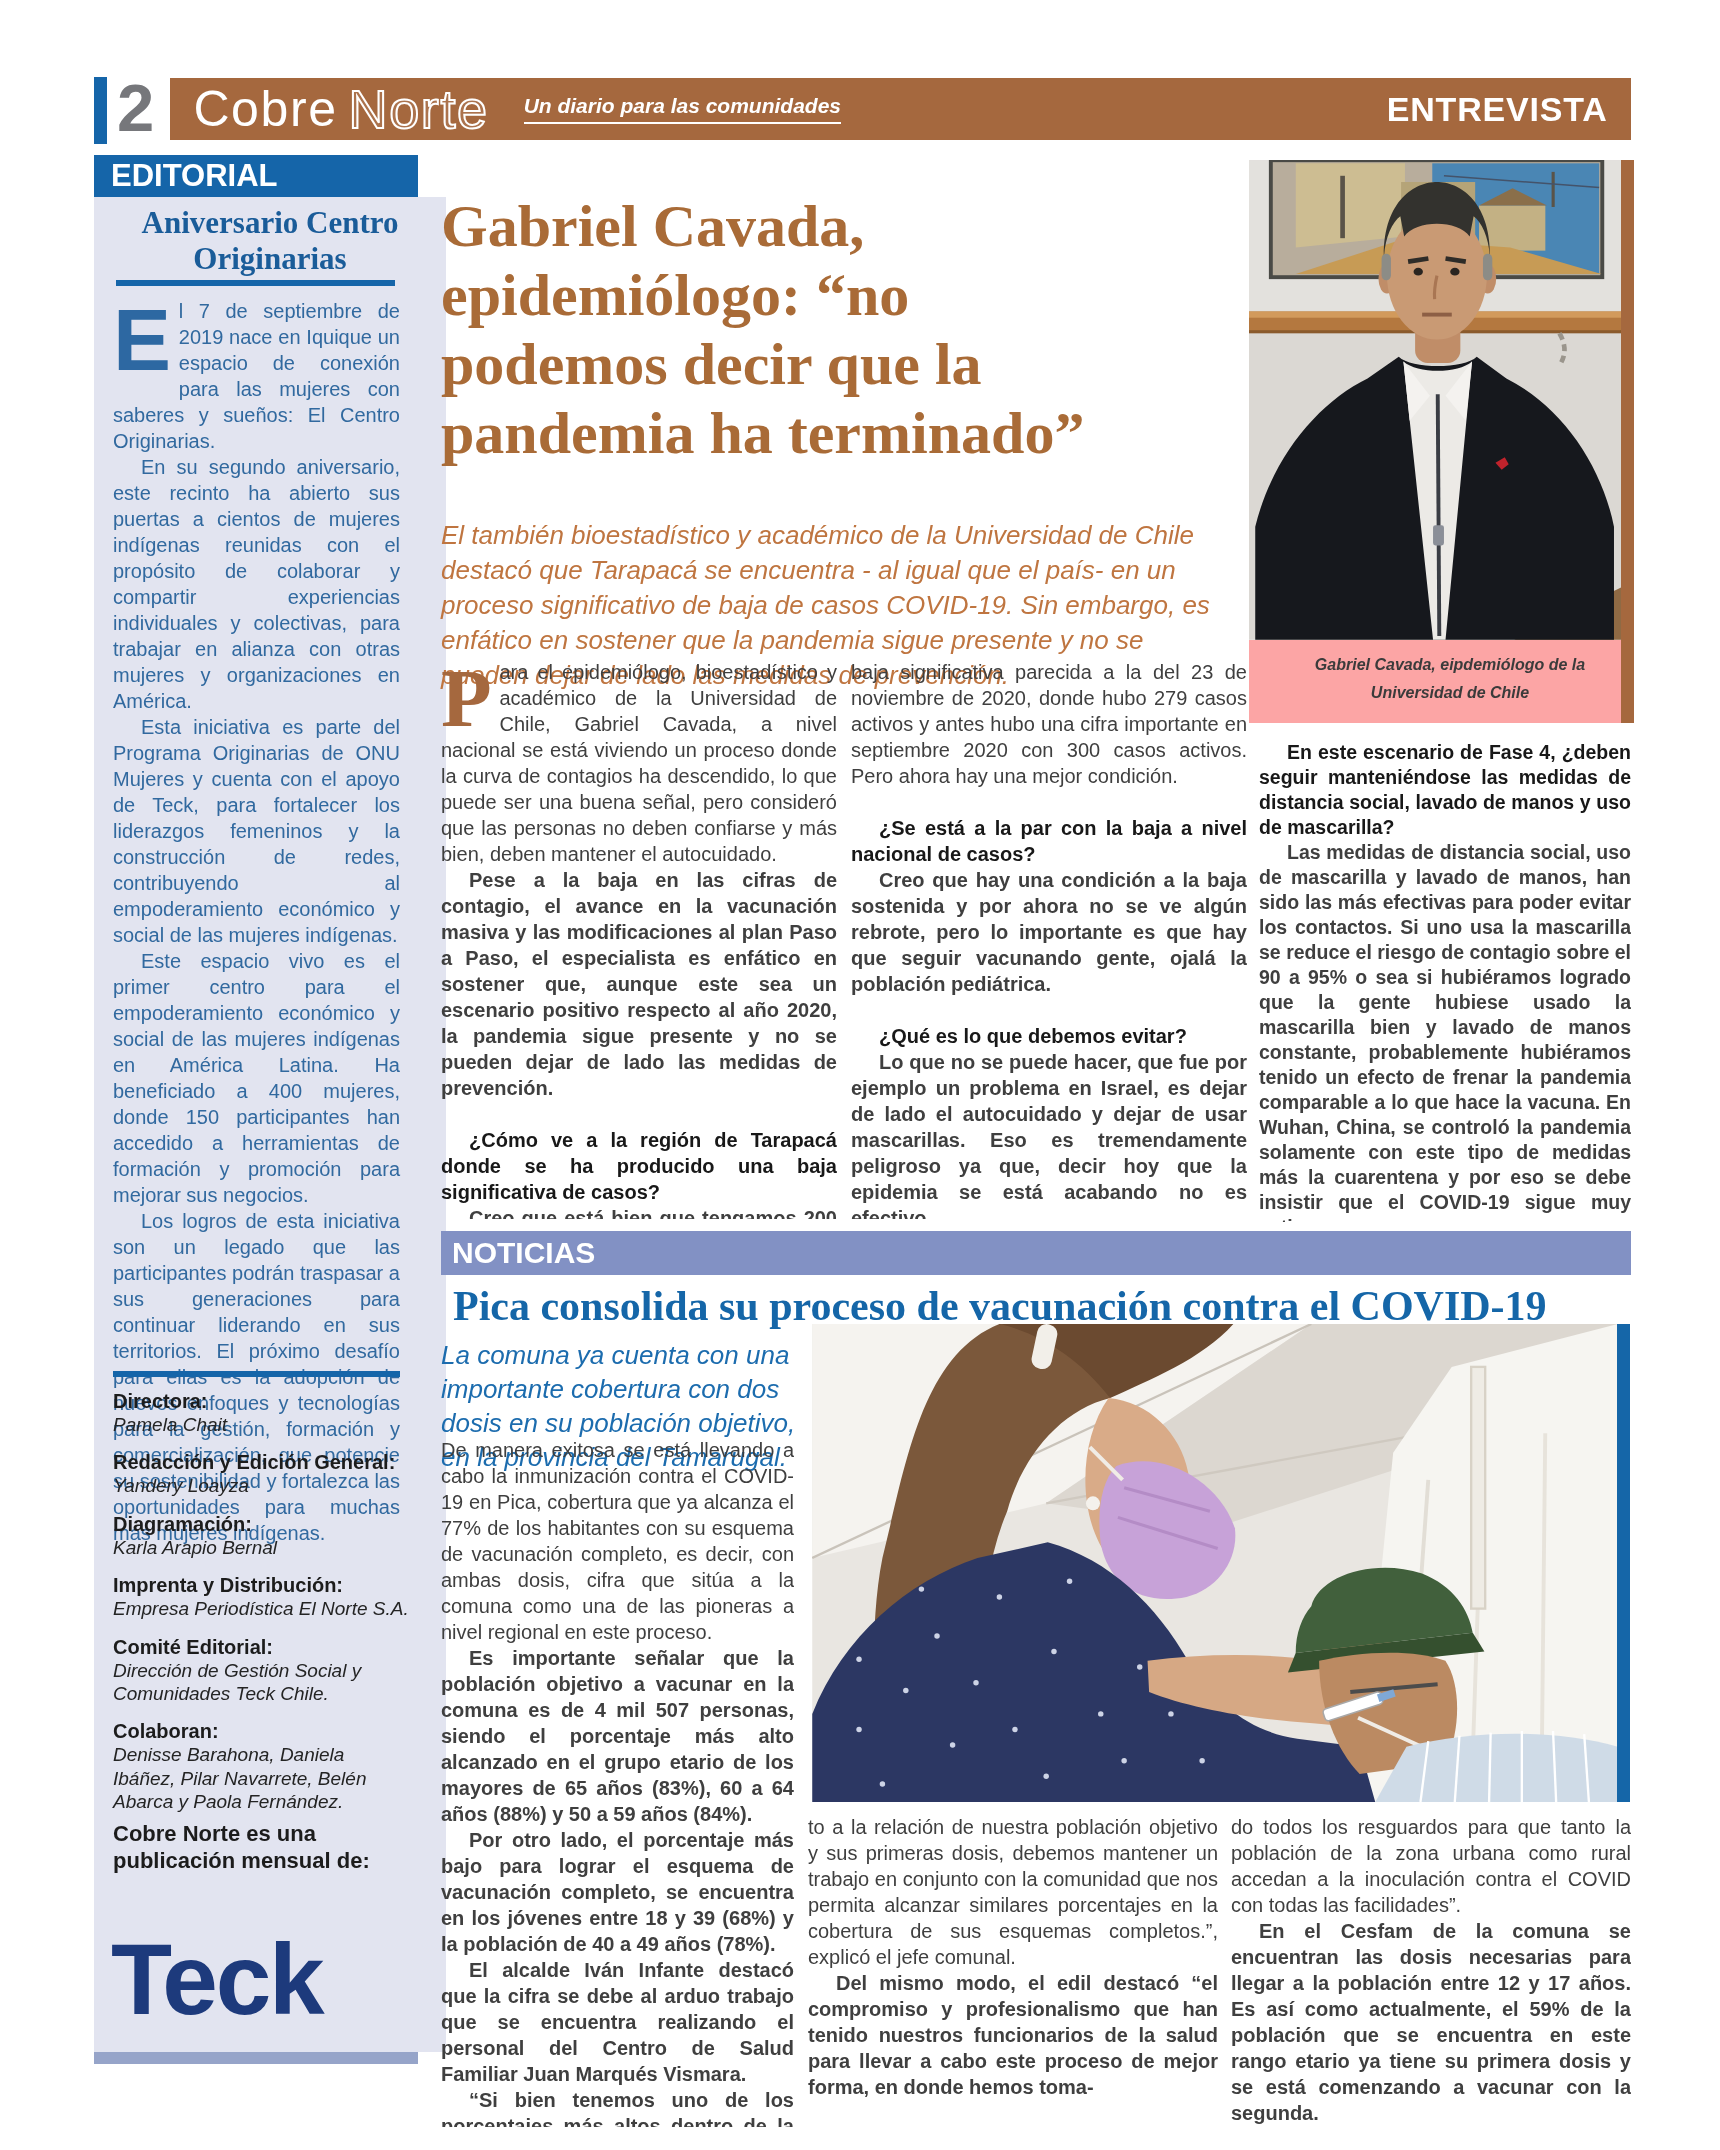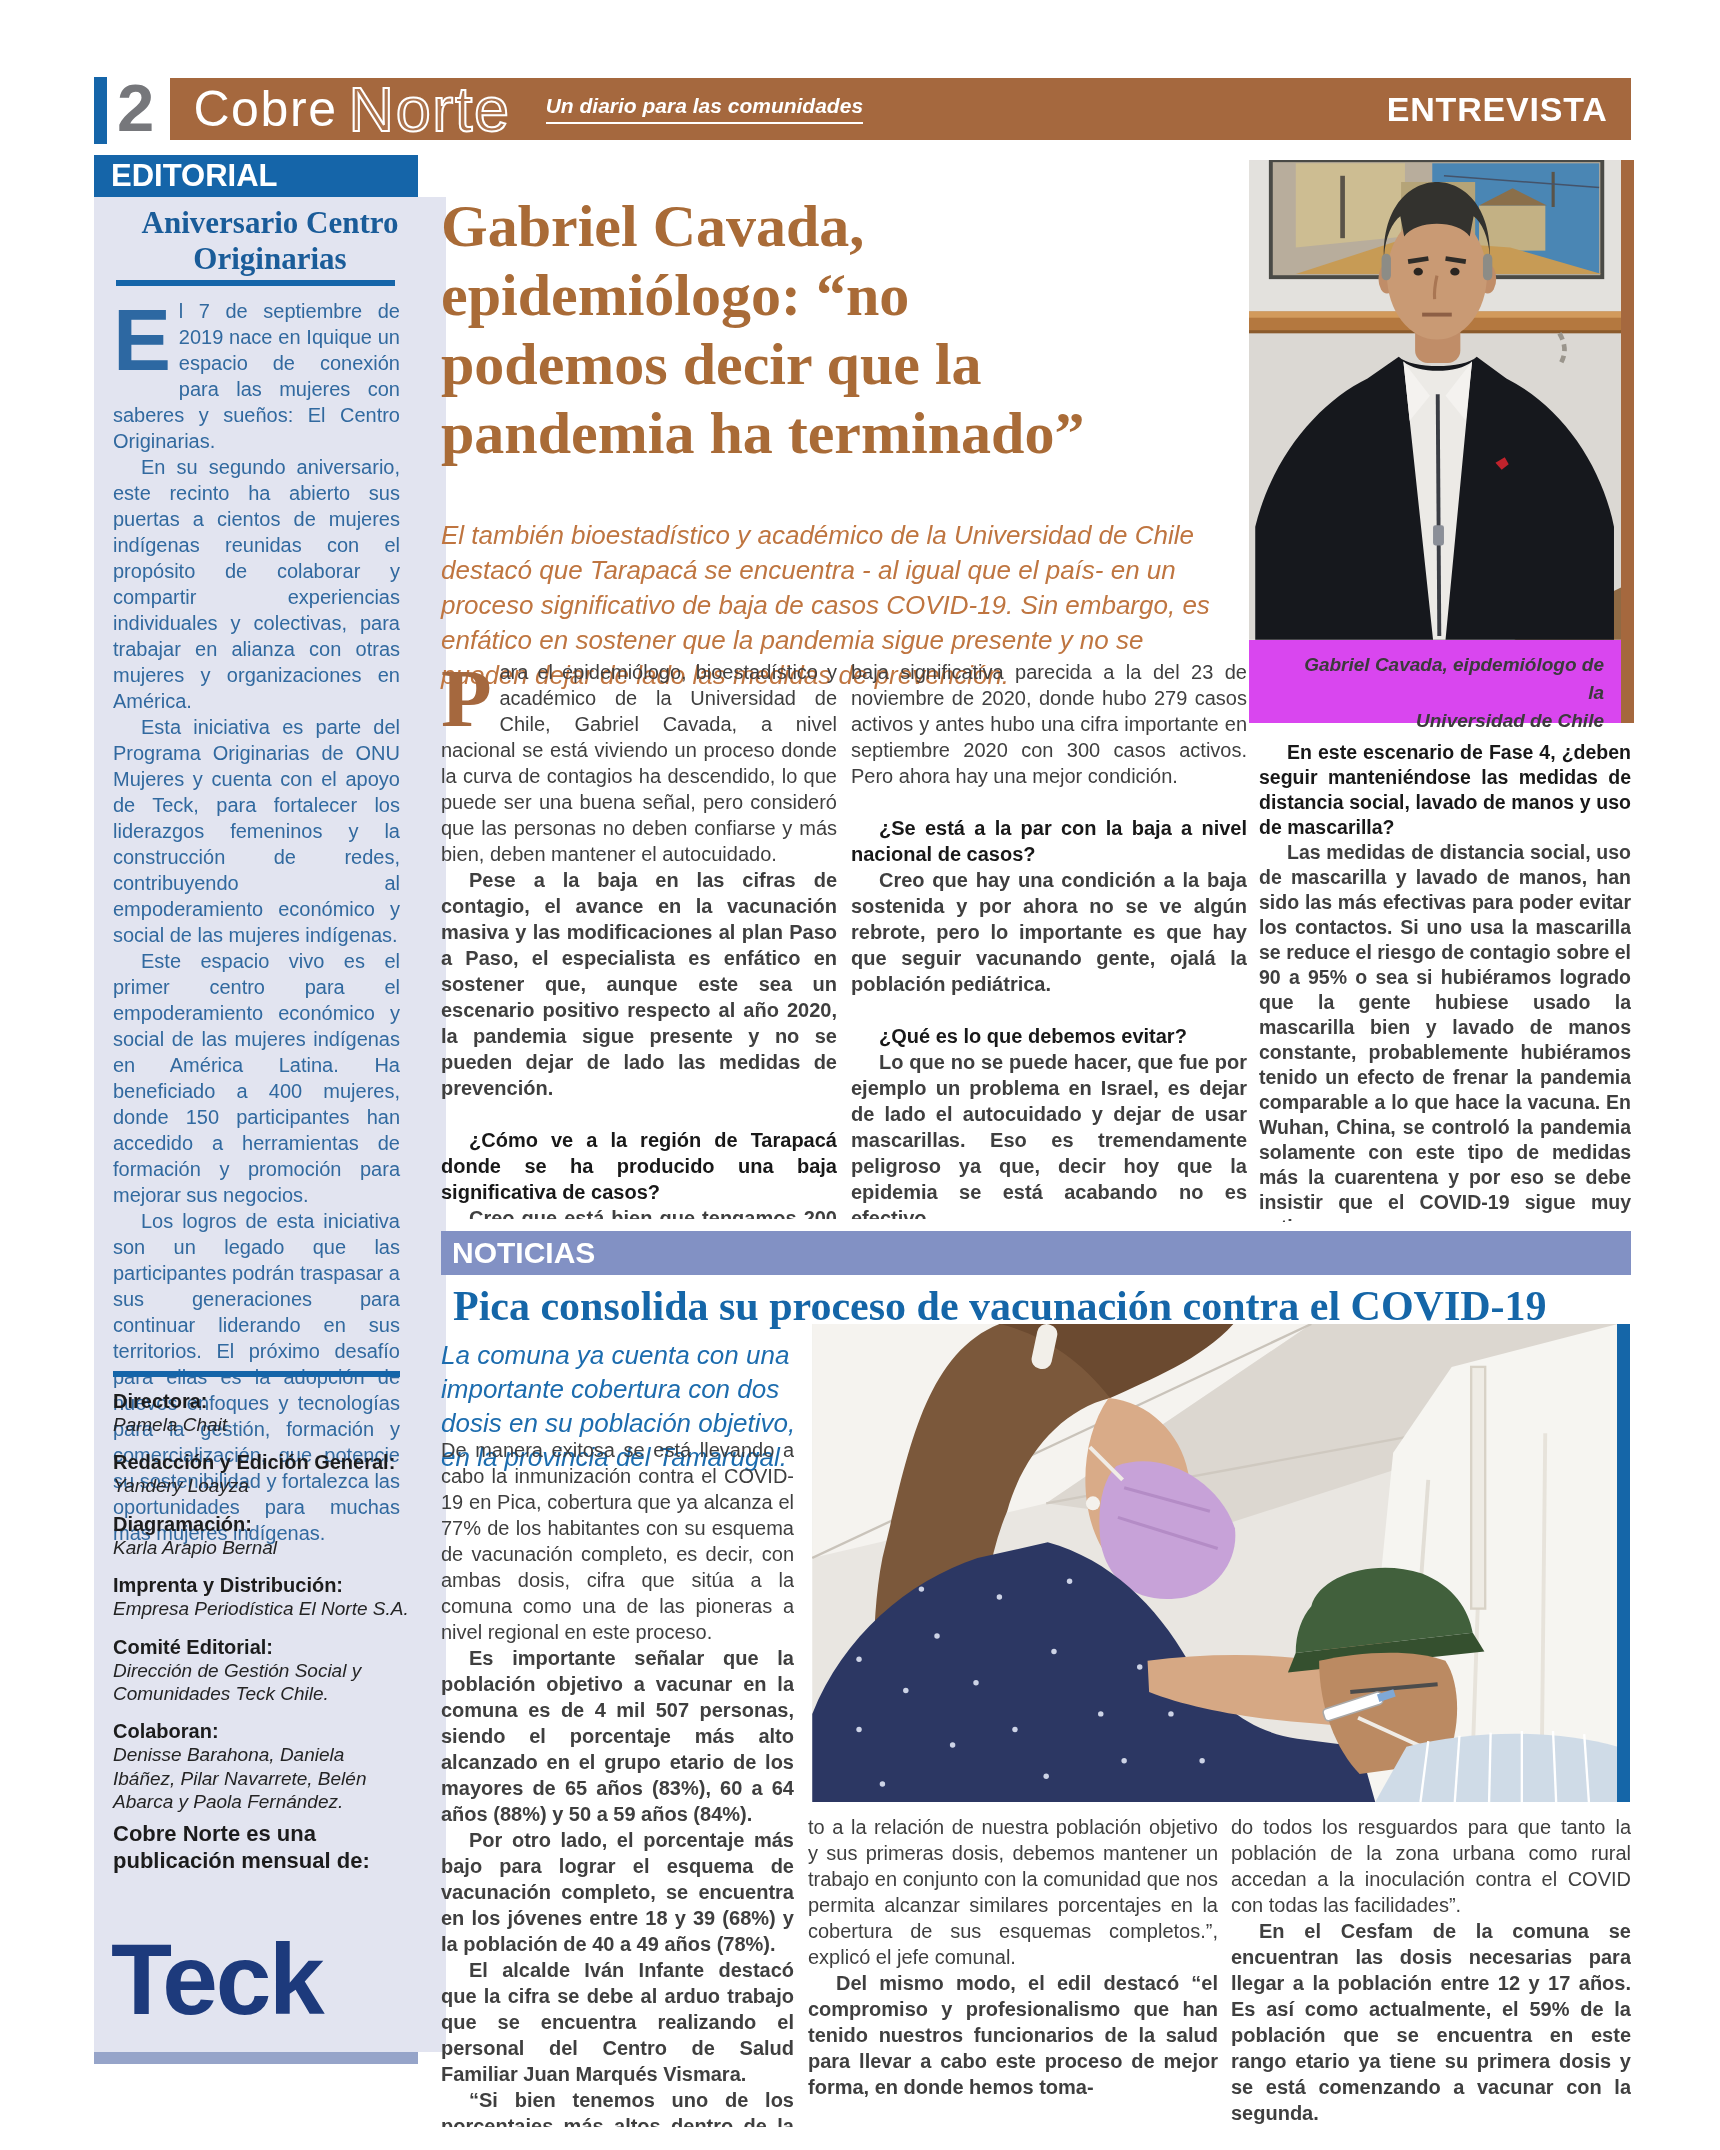--- a/index.html
+++ b/index.html
@@ -7,21 +7,21 @@
         font-family:"Liberation Sans",sans-serif;}
   .abs{position:absolute;}
 
   
   #hdr-blue-tab{left:94px;top:77px;width:13.3px;height:67px;background:#1565a9;}
   #hdr-pagenum{left:117px;top:73px;width:55px;height:70px;font-size:67px;font-weight:bold;
                color:#76777b;line-height:70px;}
   #hdr-banner{left:170px;top:78px;width:1461px;height:62px;background:#a5683e;display:flex;
               align-items:center;padding:0 23.4px;box-sizing:border-box;color:#fff;}
   .logo-cobre{font-size:50px;letter-spacing:1.6px;font-weight:normal;}
-  .logo-norte{font-size:63px;margin-left:11px;color:rgba(255,255,255,0.08);
+  .logo-norte{font-size:54px;margin-left:11px;color:rgba(255,255,255,0.08);
               -webkit-text-stroke:2px #ffffff;letter-spacing:1.6px;}
   .tagline{margin-left:35px;font-size:21px;font-style:italic;font-weight:bold;
            border-bottom:2.3px solid #fff;padding-bottom:3.1px;}
   .entrevista{margin-left:auto;font-size:34px;font-weight:bold;letter-spacing:0.8px;}
 
   
   #ed-kicker{left:94px;top:155px;width:324px;height:42px;background:#1565a9;color:#fff;
              font-size:31px;font-weight:bold;line-height:42px;padding-left:17px;box-sizing:border-box;}
   #ed-panel{left:94px;top:197px;width:352px;height:1855px;background:#e2e4f0;overflow:hidden;}
   #ed-strip{left:94px;top:2052px;width:324px;height:11.7px;background:#96a4c9;}
@@ -54,23 +54,23 @@
   .body-col p{margin:0;}
   .indent{text-indent:28px;font-weight:bold;}
   .question{font-weight:bold;color:#181818;margin-top:26px !important;text-indent:28px;}
   #iv-col1{left:441px;top:659px;width:396px;height:560px;}
   #iv-col2{left:851px;top:659px;width:396px;height:560px;}
   #iv-col3{left:1259px;top:740px;width:372px;height:482px;font-size:19.5px;line-height:25px;}
   #iv-col3 .question{margin-top:0 !important;}
   .dropcap-p{float:left;font-family:"Liberation Serif",serif;font-size:83px;line-height:69px;
              font-weight:bold;color:#a5683e;margin:4.7px 7.8px 0 0;}
   #iv-photo{left:1249px;top:160px;width:372px;height:480px;overflow:hidden;}
-  #iv-caption{left:1249px;top:640px;width:372px;height:83px;background:#d946ef;box-sizing:border-box;
-              padding:11px 17px 0 47px;text-align:right;font-weight:bold;font-style:italic;
-              font-size:19px;line-height:28px;color:#3b3b3b;}
+  #iv-caption{left:1249px;top:640px;width:372px;height:83px;background:#fca5a5;box-sizing:border-box;
+              padding:11px 17px 0 47px;text-align:center;font-weight:bold;font-style:italic;
+              font-size:16px;line-height:28px;color:#3b3b3b;}
   #iv-brownbar{left:1621px;top:160px;width:12.5px;height:563px;background:#a5683e;}
 
   
   #nw-kicker{left:441px;top:1231px;width:1190px;height:44px;background:#8291c4;color:#fff;
              font-size:30px;font-weight:bold;line-height:44px;padding-left:11px;box-sizing:border-box;}
   #nw-headline{left:441px;top:1283px;width:1190px;font-family:"Liberation Serif",serif;
                font-weight:bold;font-size:42px;line-height:47px;color:#1566a8;margin-left:12px;}
   #nw-intro{left:441px;top:1338px;width:359px;font-style:italic;font-size:26px;line-height:34px;
             color:#1c6cae;}
   #nw-photo{left:812px;top:1324px;width:806px;height:478px;overflow:hidden;}

